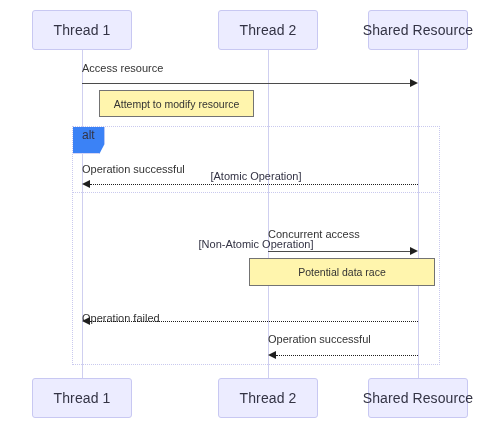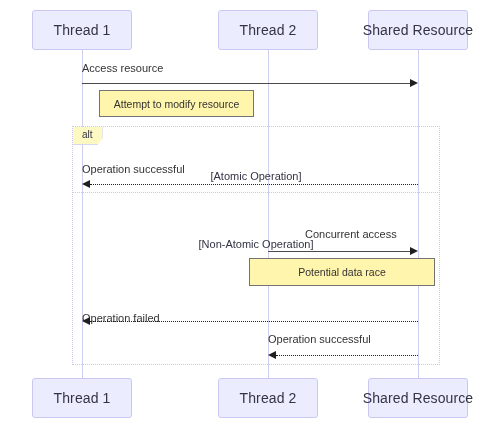--- a/index.html
+++ b/index.html
@@ -56,27 +56,27 @@
     border: 1px dotted #C9C9EE;
     background: transparent;
   }
   .frame-divider {
     position: absolute;
     height: 0;
     border-top: 1px dotted #C9C9EE;
   }
   .frame-tab {
     position: absolute;
-    background: #fef9c3;
+    background: #3b82f6;
     border: 1px solid #D6D6F5;
     border-top: none;
     border-left: none;
-    font-size: 10px;
+    font-size: 12px;
     color: #333344;
-    padding: 2px 9px 3px 9px;
+    padding: 2px 9px 12px 9px;
     line-height: 12px;
     box-sizing: border-box;
     -webkit-clip-path: polygon(0 0, 100% 0, 100% 62%, 83% 100%, 0 100%);
     clip-path: polygon(0 0, 100% 0, 100% 62%, 83% 100%, 0 100%);
   }
   .frame-condition {
     position: absolute;
     font-size: 11px;
     color: #333344;
     text-align: center;
@@ -157,21 +157,21 @@
   <div class="arrowhead-right" style="left:410px; top:78.5px;"></div>
 
   <div class="note" style="left:99px; top:90px; width:155px; height:27px;">
     <span class="note-text">Attempt to modify resource</span>
   </div>
 
   <div class="msg-label" style="left:82px; top:163px; width:336px;">Operation successful</div>
   <div class="msg-line-dotted" style="left:90px; top:184px; width:328px;"></div>
   <div class="arrowhead-left" style="left:82px; top:179.5px;"></div>
 
-  <div class="msg-label" style="left:268px; top:228px; width:150px;padding-left:37px;">Concurrent access</div>
+  <div class="msg-label" style="left:268px; top:228px; width:150px;">Concurrent access</div>
   <div class="msg-line" style="left:268px; top:251px; width:142px;"></div>
   <div class="arrowhead-right" style="left:410px; top:246.5px;"></div>
 
   <div class="note" style="left:249px; top:258px; width:186px; height:28px;">
     <span class="note-text">Potential data race</span>
   </div>
 
   <div class="msg-label" style="left:82px; top:299px; width:336px;margin-top:13px;">Operation failed</div>
   <div class="msg-line-dotted" style="left:90px; top:321px; width:328px;"></div>
   <div class="arrowhead-left" style="left:82px; top:316.5px;"></div>

